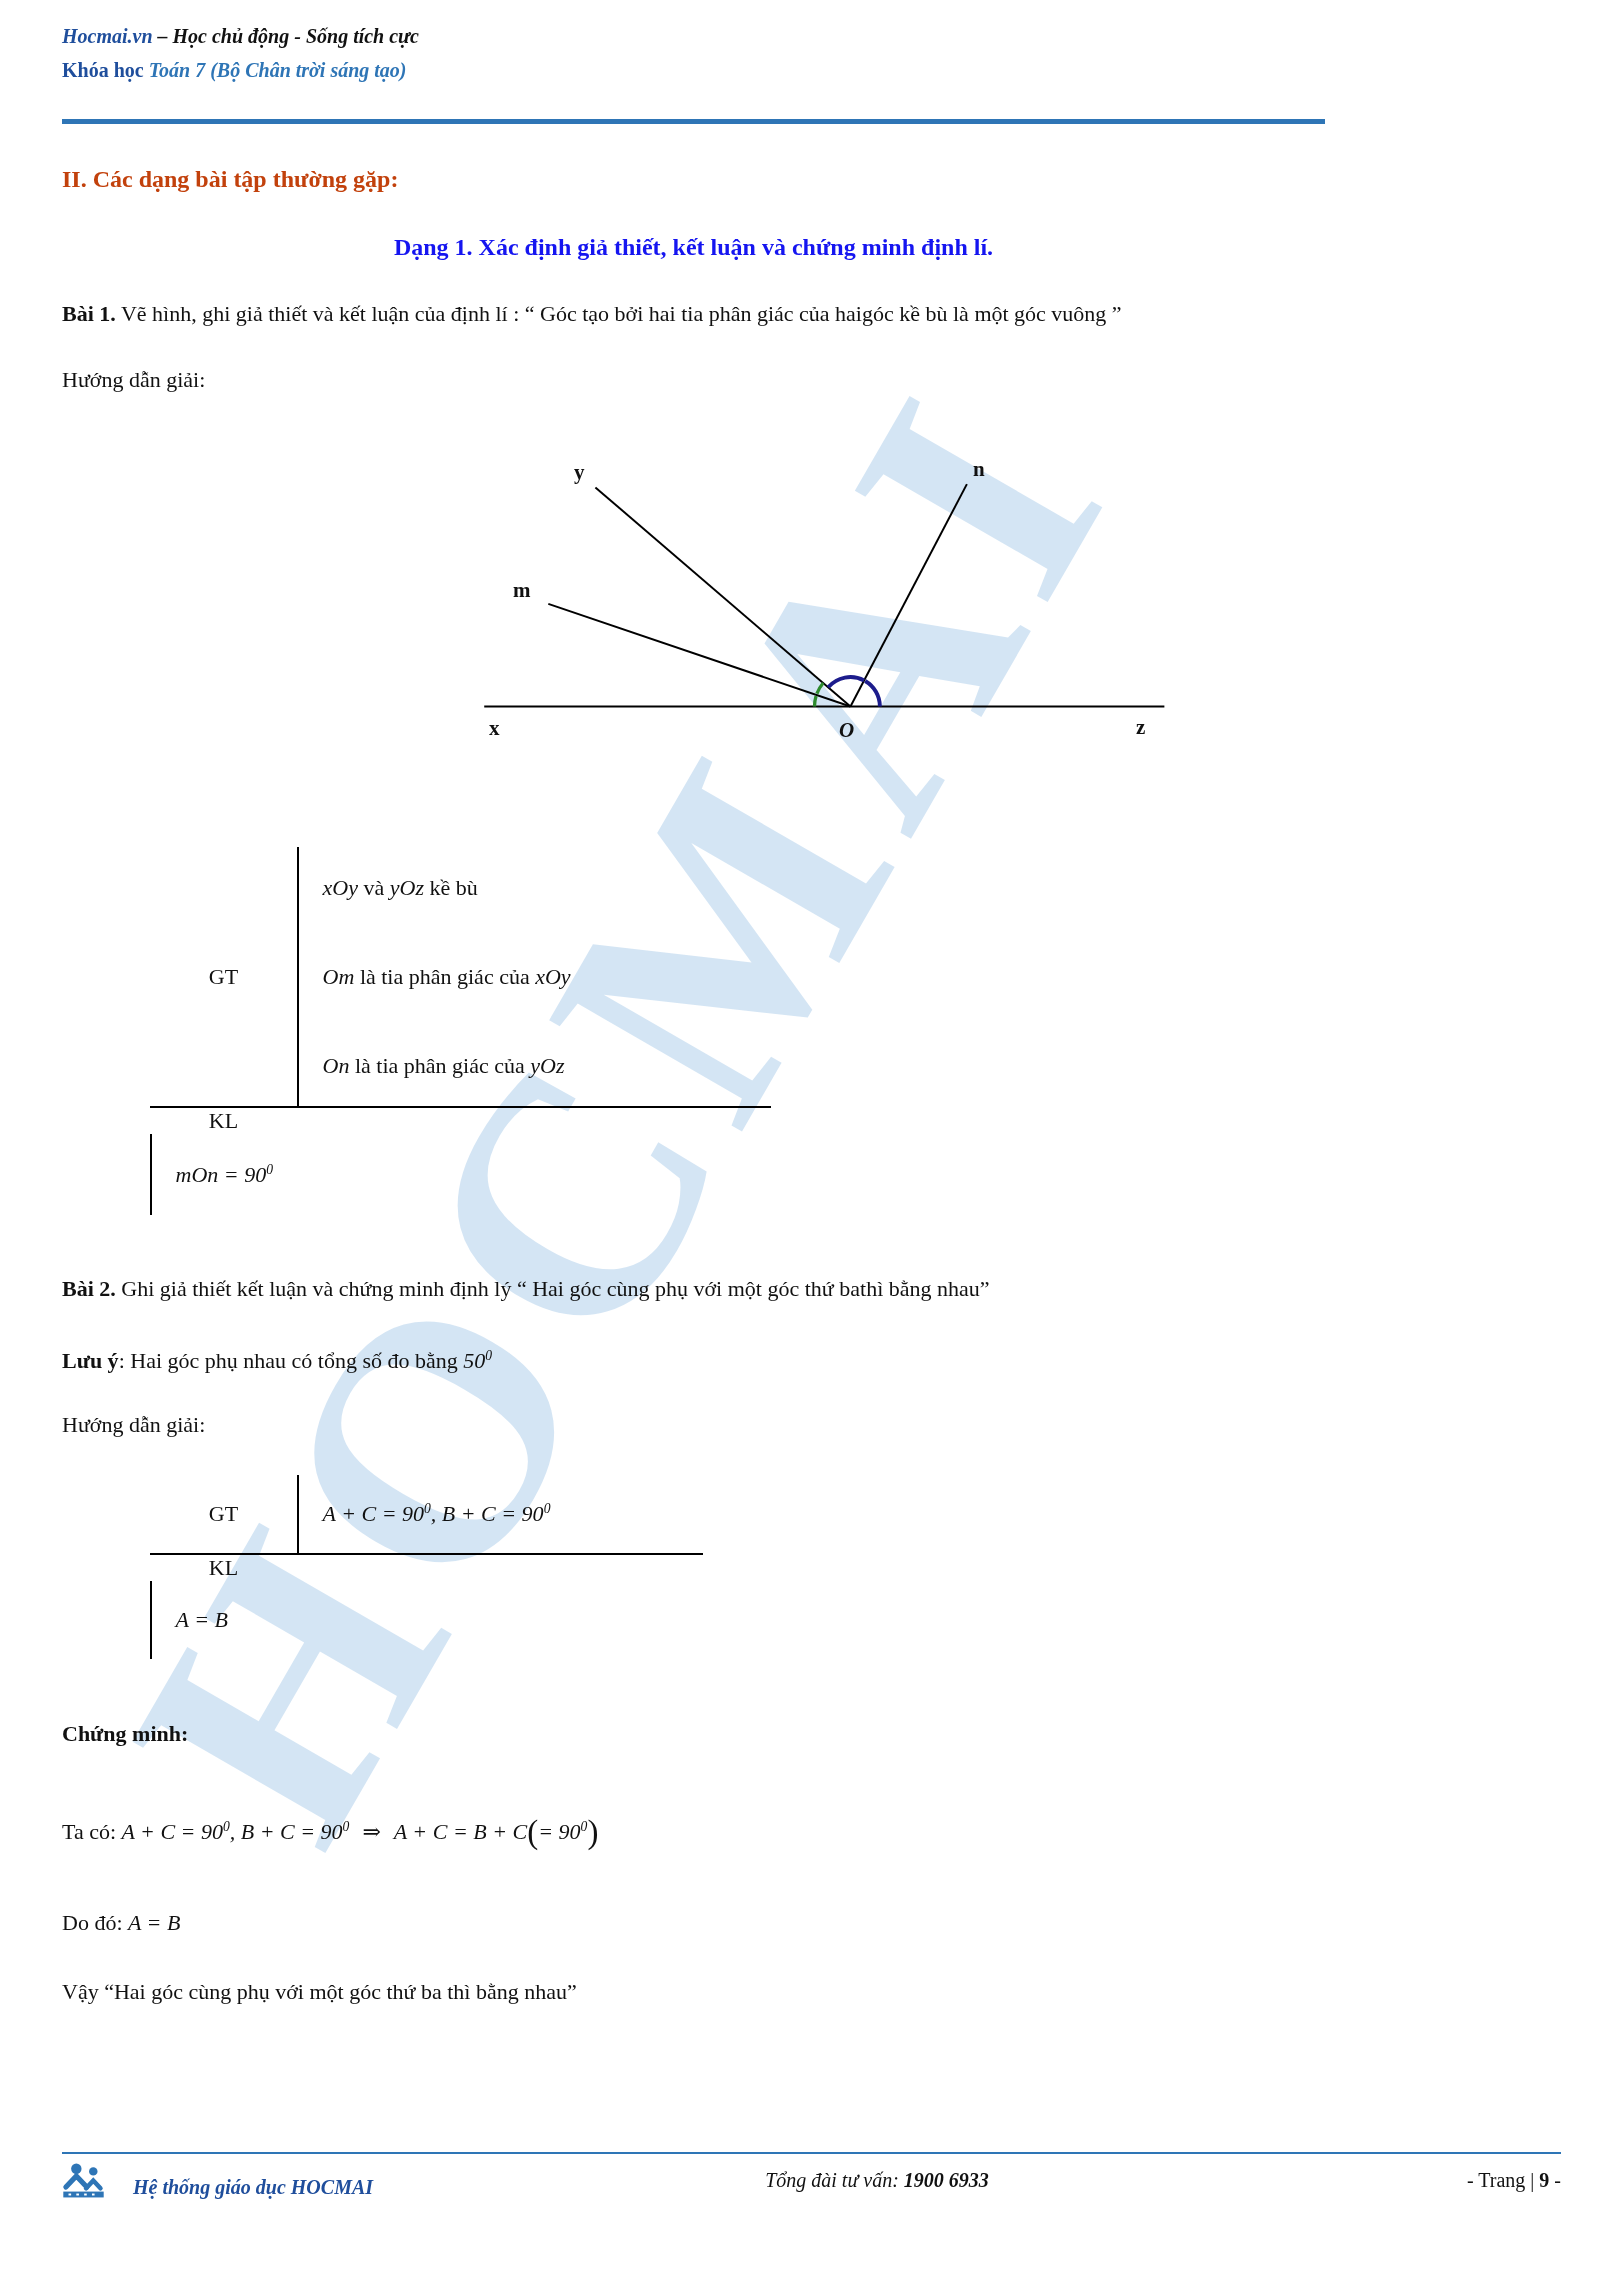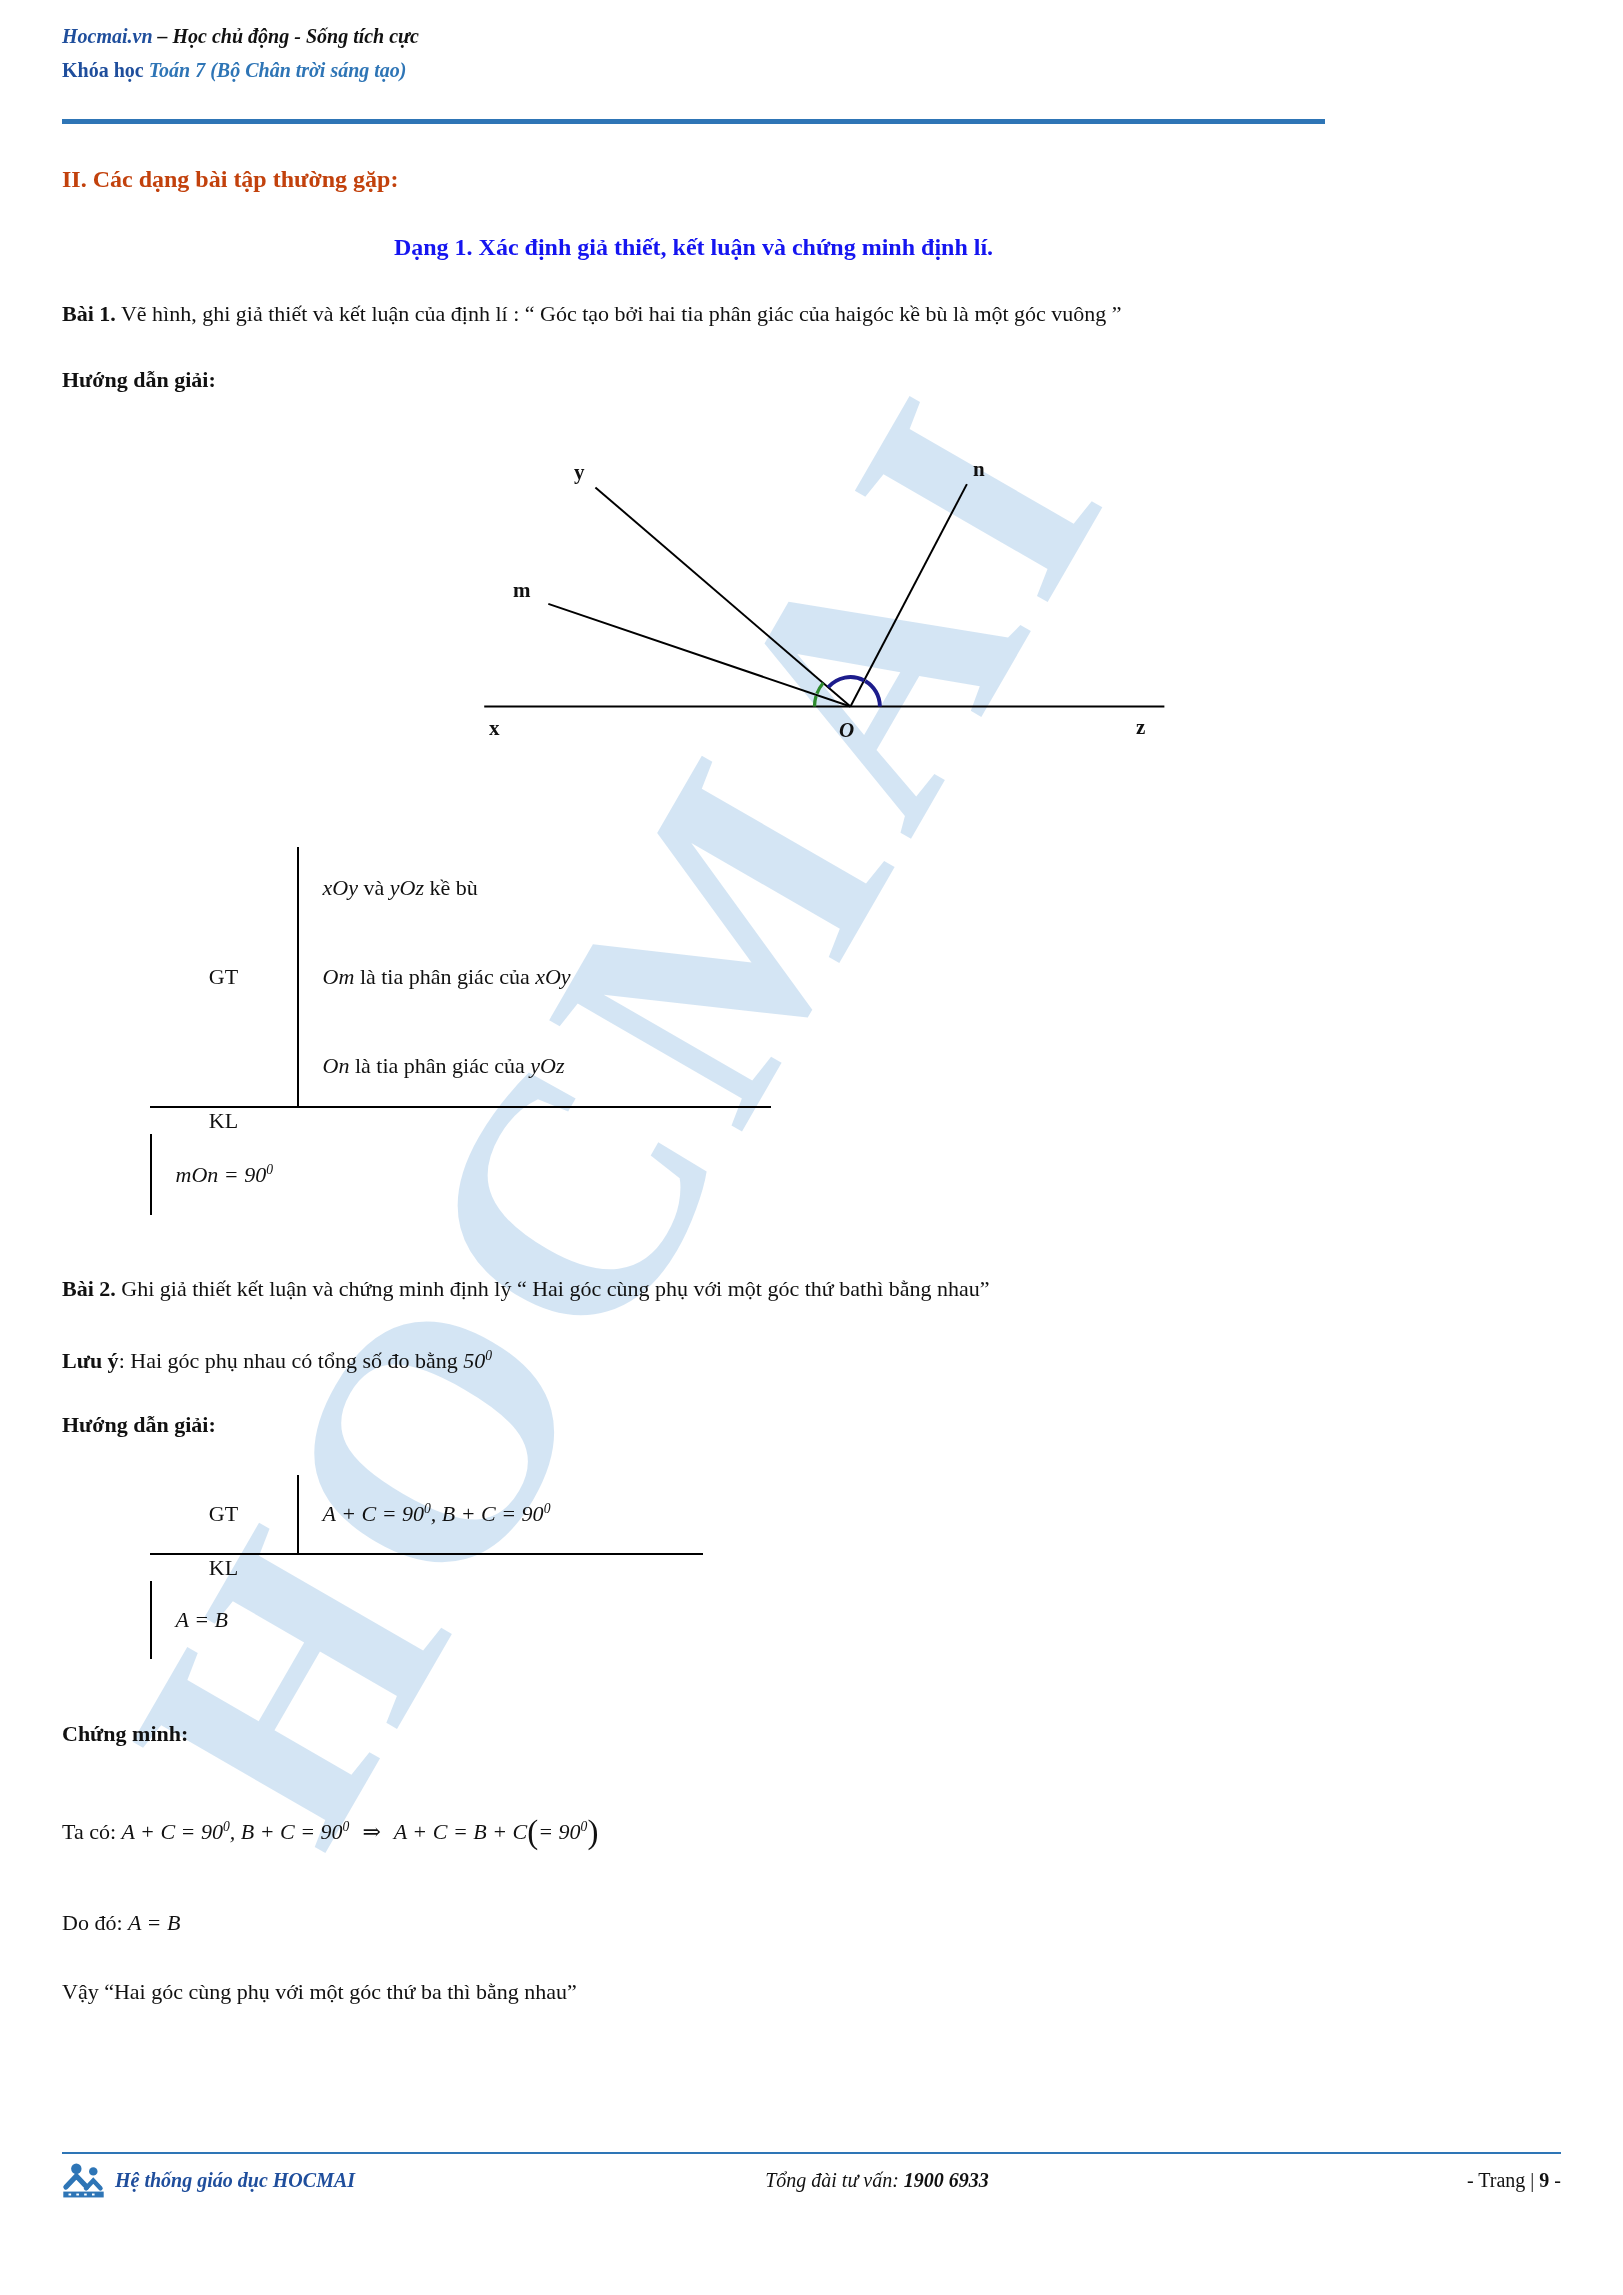--- a/index.html
+++ b/index.html
@@ -25,21 +25,21 @@
   .header-line2 { margin-top:5.2px; }
   .course-label { color:#1f4e9c; font-weight:bold; }
   .course-name { color:#2e75b6; font-weight:bold; font-style:italic; }
   .header-rule { margin-top:34px; height:5.2px; background:#2e75b6; width:1263px; }
 
   .section-title { margin-top:42px; font-size:24px; font-weight:bold; color:#c2410c; }
   .dang-title { margin-top:41px; font-size:24px; font-weight:bold; color:#1515f0; text-align:center; width:1263px; }
 
   .para { width:1263px; font-size:22px; line-height:44px; text-align:justify; margin-top:31px; }
   .para.mt80 { margin-top:52px; }
-  .guide { margin-top:31px; font-size:22px; font-weight:bold; }
+  .guide { margin-top:31px; font-size:22px; font-weight:normal; }
   .guide.g2 { margin-top:38px; }
 
   
   .figure { position:relative; width:1263px; height:327px; margin-top:29px; }
   .figure svg { position:absolute; left:0; top:0; }
   .fig-label { position:absolute; font-size:21px; font-weight:bold; }
   .fig-label.it { font-style:italic; }
 
   
   .gtkl { margin-left:88px; width:621px; font-size:22px; }
@@ -61,21 +61,21 @@
   .vay { margin-top:43px; }
   .arrow { margin:0 13px; }
   .bigparen { font-size:33px; vertical-align:-3.9px; font-style:normal; }
 
   
   .footer {
     position:absolute; left:62px; top:2152px; width:1499px; z-index:1;
     border-top:2.6px solid #2e75b6; padding-top:7.9px;
     display:flex; align-items:center; font-size:20px;
   }
-  .footer-left { display:flex; align-items:center; gap:10px; width:458px; }
+  .footer-left { display:flex; align-items:flex-end; gap:28px; width:458px; }
   .footer-org { color:#1f4e9c; font-weight:bold; font-style:italic; }
   .footer-center { flex:1; text-align:center; font-style:italic; }
   .hotline { font-weight:bold; }
   .footer-right { width:327px; text-align:right; }
   .page-number { font-weight:bold; }
 </style>
 </head>
 <body>
 
 <div class="page">

